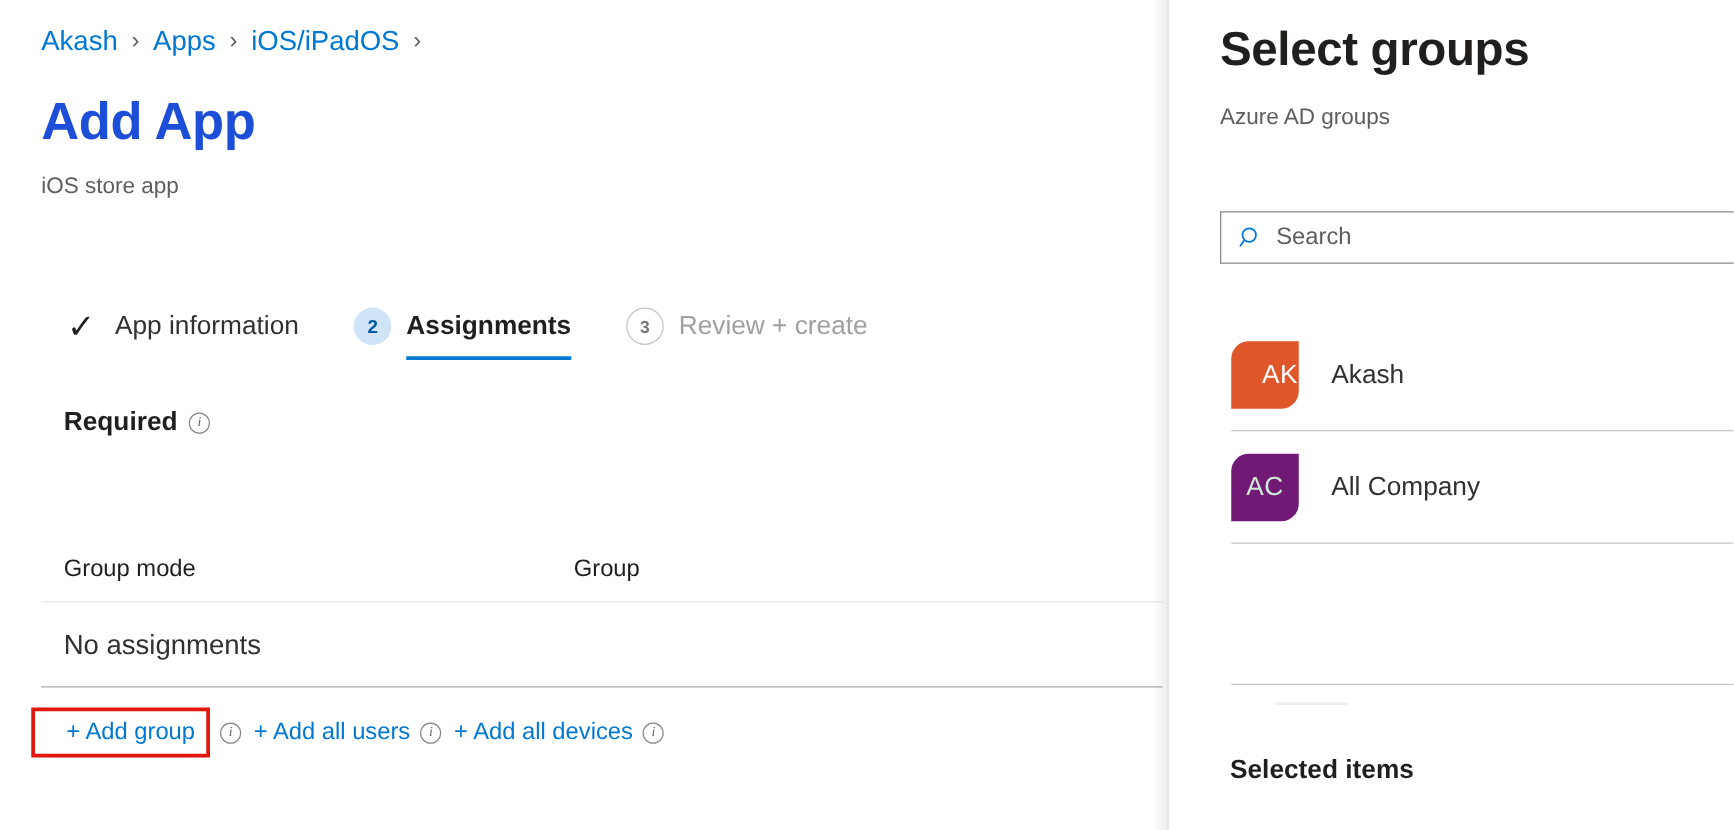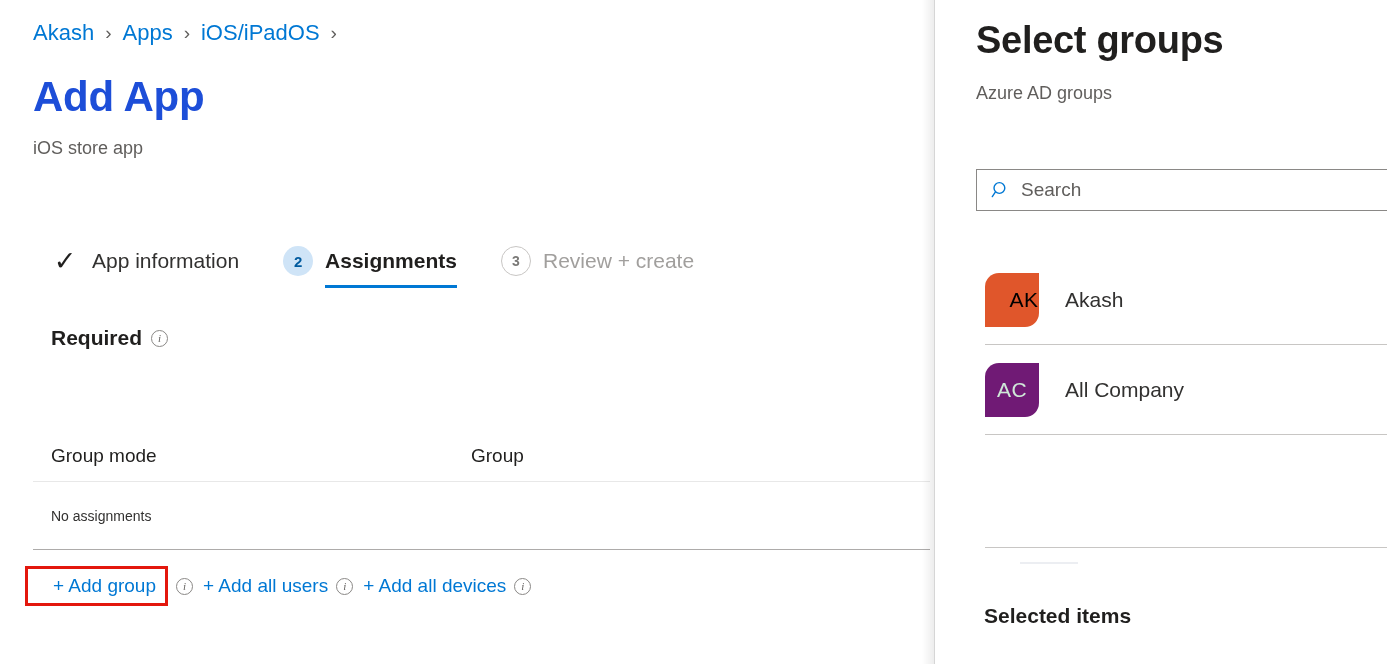--- a/index.html
+++ b/index.html
@@ -181,37 +181,37 @@
     height: 50px;
     align-items: center;
     padding-left: 18px;
     box-sizing: border-box;
   }
   #assignments-table .th {
     font-size: 19px;
     color: #201f1e;
   }
   #assignments-table .th.col-mode { width: 408px; flex: none; }
-  #assignments-table .th.col-group { flex: 1; margin-left: 12px; }
+  #assignments-table .th.col-group { flex: 1; }
 
   #assignments-table .divider-top {
     height: 1px;
     background: #e8e8e8;
   }
   #assignments-table .divider-bottom {
     height: 1px;
     background: #adabaa;
   }
   #assignments-table .row-empty {
     display: flex;
     align-items: center;
     height: 67px;
     padding-left: 18px;
     box-sizing: border-box;
-    font-size: 14px;
+    font-size: 22px;
     color: #323130;
   }
 
   
   #assign-actions {
     position: absolute;
     left: 33px;
     top: 568px;
     display: flex;
     align-items: center;
@@ -454,21 +454,21 @@
       <svg width="20" height="20" viewBox="0 0 20 20" aria-hidden="true">
         <circle cx="8.4" cy="8.0" r="5.4" fill="none" stroke="#0078d4" stroke-width="1.4"></circle>
         <line x1="4.3" y1="12.2" x2="1.3" y2="16.6" stroke="#0078d4" stroke-width="1.4" stroke-linecap="round"></line>
       </svg>
     </span>
     <input id="search-input" type="text" placeholder="Search" style="">
   </div>
 
   <div id="group-list">
     <div class="group-item">
-      <span class="group-avatar" style="background:#E0562B;color:#000000;padding-left:24px;">AK</span>
+      <span class="group-avatar" style="background:#E0562B;color:#ffffff;padding-left:24px;">AK</span>
       <span class="group-name">Akash</span>
     </div>
     <div class="list-divider"></div>
     <div class="group-item">
       <span class="group-avatar" style="background:#701a75;color:#cfe8d8;">AC</span>
       <span class="group-name">All Company</span>
     </div>
     <div class="list-divider"></div>
   </div>
 

